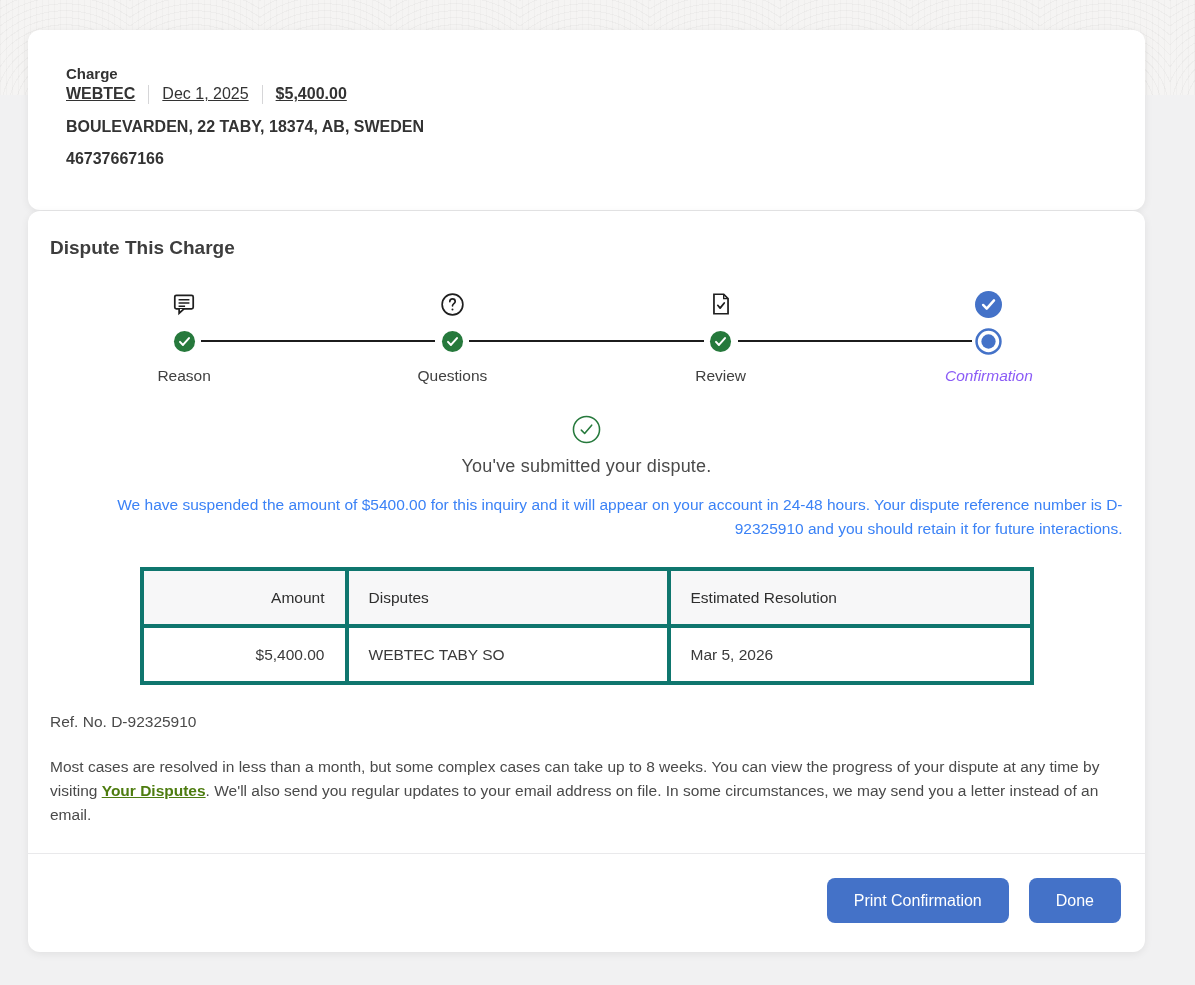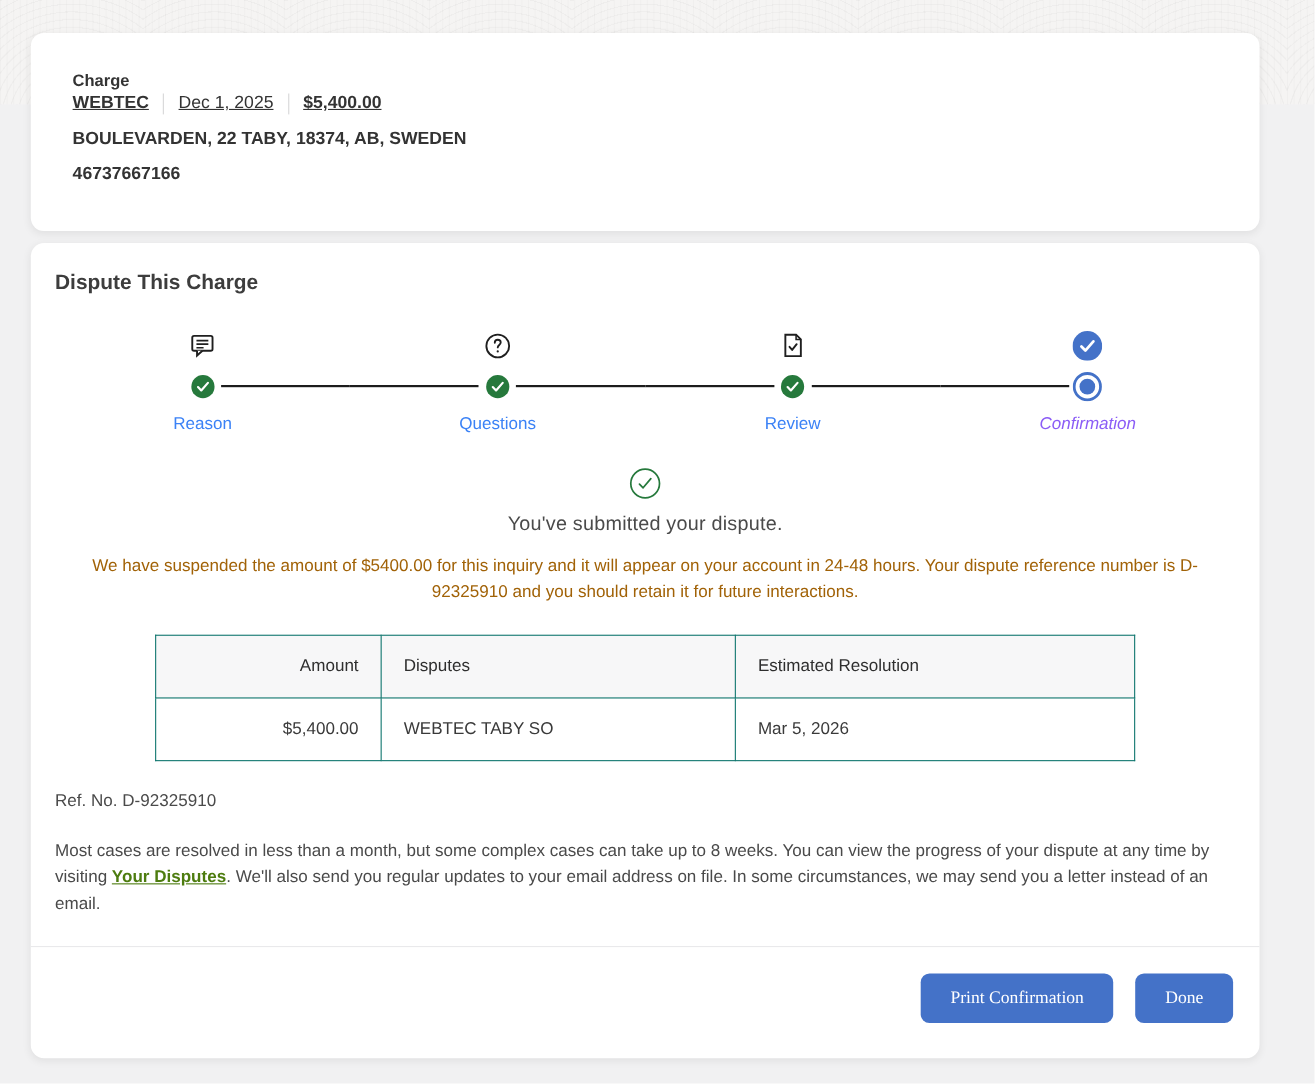--- a/index.html
+++ b/index.html
@@ -30,61 +30,61 @@
   
   .charge-card { top:30px; height:180px; padding:30px 38px; display:flex; }
   .charge-label { width:164px; font-weight:bold; font-size:15px; color:#333; padding-top:5px; }
   .charge-details { font-size:16px; color:#333; }
   .merchant-line { display:flex; align-items:center; height:24px;text-decoration:underline; }
   .merchant-line .bold { font-weight:bold; }
   .sep { width:1px; height:19px; background:#d6d6d8; margin:0 13px; }
   .charge-details .row { margin-top:12px; font-weight:bold; height:20px; }
   .charge-details .row .normal { font-weight:normal; }
   
-  .dispute-card { top:221px; height:741px; padding:26px 22px 0; }
+  .dispute-card { top:211px; height:741px; padding:26px 22px 0; }
   .dispute-title { font-size:19px; font-weight:bold; color:#3d3d3d; }
   
   .stepper { display:flex; margin-top:28px; }
   .step { flex:1; position:relative; display:flex; flex-direction:column; align-items:center; }
   .step-icon { height:34px; display:flex; align-items:center; justify-content:center; }
   .step-marker { height:26px; margin-top:7px; display:flex; align-items:center; justify-content:center; position:relative; z-index:2; background:#fff; border-radius:50%; }
-  .step-label { margin-top:13px; font-size:15.5px; color:#3b82f6; }
+  .step-label { margin-top:13px; font-size:15.5px; color:#404040; }
   .step.current .step-label { color:#8b5cf6;font-style:italic; }
   .step::before, .step::after {
     content:""; position:absolute; top:53px; height:2px; background:#1c1c1c; z-index:1;
   }
   .step::before { left:0; right:calc(50% + 17px); }
   .step::after  { right:0; left:calc(50% + 17px); }
   .step:first-child::before { display:none; }
   .step:last-child::after { display:none; }
   
   .success-icon-wrap { margin-top:30px; display:flex; justify-content:center; }
   .headline { margin-top:12px; text-align:center; font-size:18px; font-weight:300; color:#4a4a4a; letter-spacing:0.2px; }
-  .summary { margin-top:16px; text-align:center; font-size:15.5px; line-height:24px; color:#a16207; max-width:1072px; margin-left:auto; margin-right:auto; }
+  .summary { margin-top:16px; text-align:right; font-size:15.5px; line-height:24px; color:#3b82f6; max-width:1072px; margin-left:auto; margin-right:auto; }
   
   .result-table { margin:26px auto 0; width:890px; border:1px solid #e3e3e5; border-radius:2px; border-collapse:collapse; table-layout:fixed; font-size:15.5px; color:#3a3a3a; }
-  .result-table th, .result-table td { border:1px solid #0f766e; padding:0 20px; height:57px; font-weight:normal; text-align:left; }
+  .result-table th, .result-table td { border:4px solid #0f766e; padding:0 20px; height:57px; font-weight:normal; text-align:left; }
   .result-table thead th { background:#f7f7f8; color:#2e2e2e; }
   .result-table .col-amount { width:205px; text-align:right; }
   .result-table .col-business { width:322px; }
   .result-table .col-resolution { width:363px; }
   
   .ref-no { margin-top:28px; font-size:15.5px; color:#4a4a4a; }
   .footer-text { margin-top:24px; font-size:15.5px; line-height:24px; color:#4a4a4a; max-width:1060px; }
   .footer-text a { color:#4d7c0f; text-decoration:underline; cursor:pointer;font-weight:bold; }
   
   .action-bar {
     margin:26px -22px 0; padding:24px 24px 26px;
     border-top:1px solid #e9e9eb;
     display:flex; justify-content:flex-end; gap:20px;
   }
   .btn {
     height:45px; border:none; border-radius:8px;
     background:#4472c8; color:#ffffff; font-size:16px;
-    font-family:Liberation Serif, serif;
+    font-family:Liberation Sans, sans-serif;
     padding:0 27px; cursor:pointer;
   }
 </style>
 </head>
 <body>
 
 <div class="pattern-band"></div>
 
 <div class="card charge-card">
   <div class="charge-label">Charge</div>

